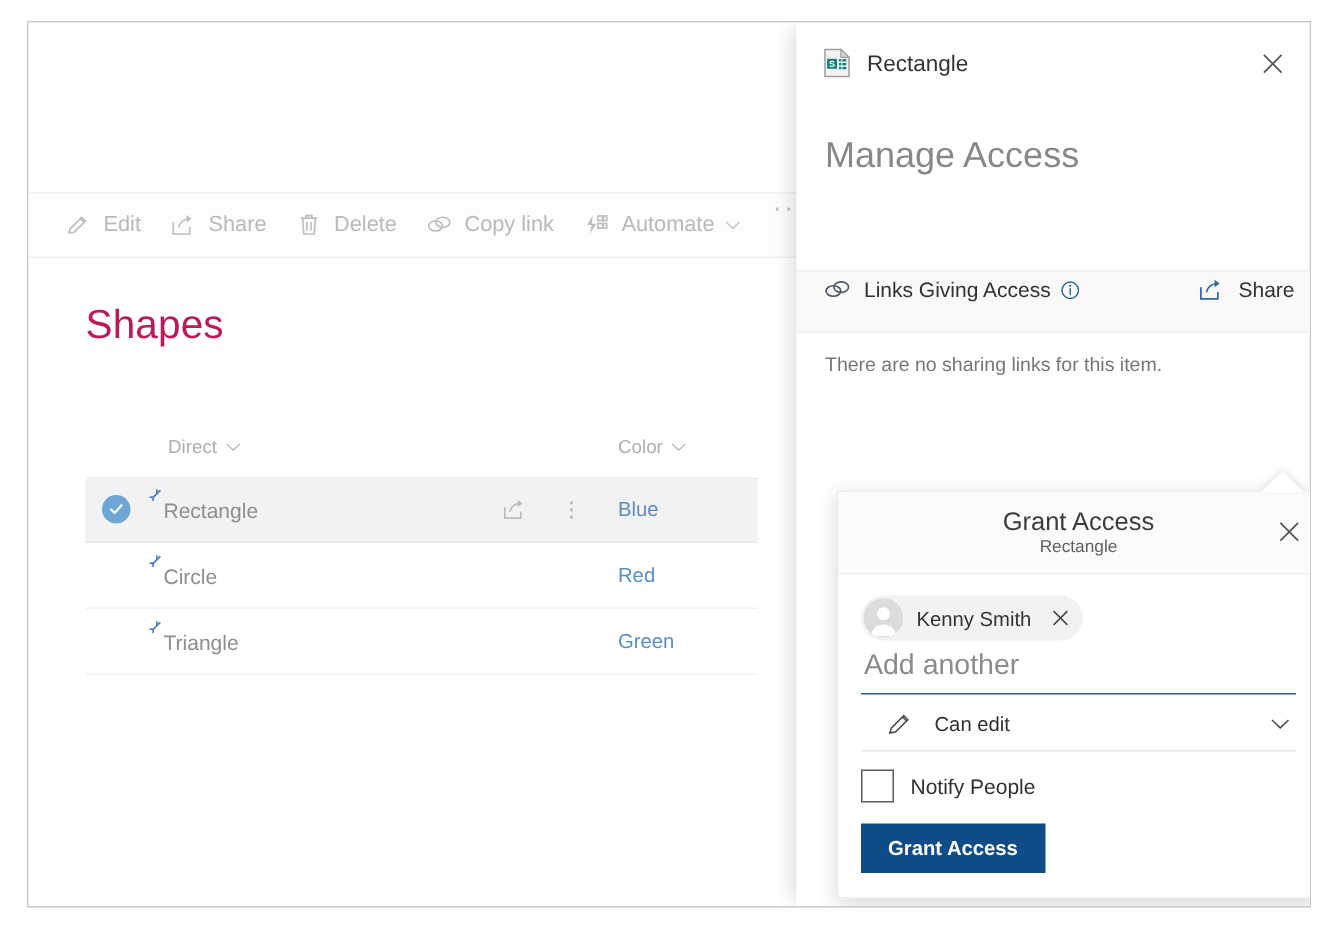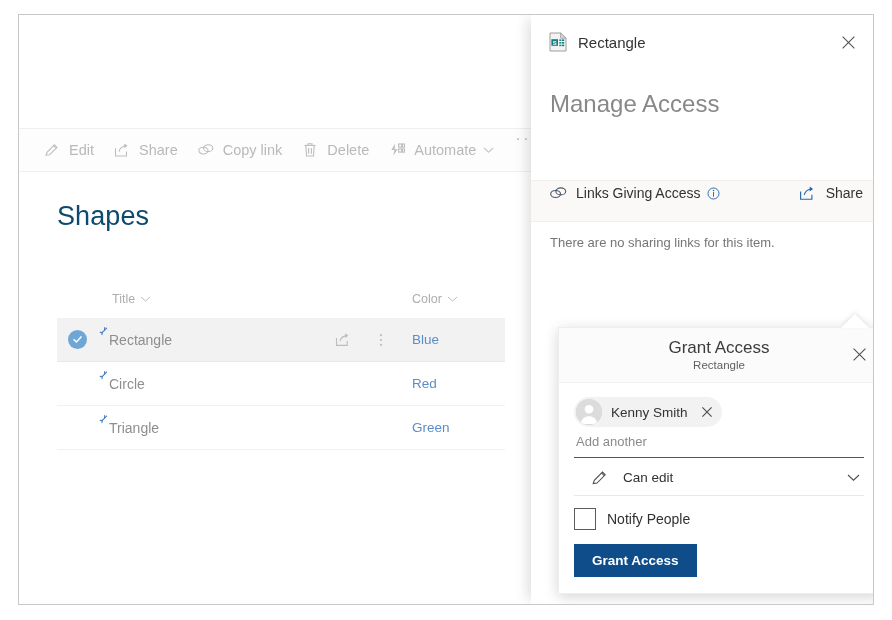--- a/index.html
+++ b/index.html
@@ -78,21 +78,21 @@
     padding: 0 12px;
     cursor: default;
   }
 
   
   .list-title {
     position: absolute;
     left: 38px; top: 186px;
     font-size: 27px;
     font-weight: 300;
-    color: #0c4a6e;
+    color: #be185d;
     letter-spacing: 0.1px;
   }
 
   
   .table-head {
     position: absolute;
     left: 38px; top: 274px;
     width: 448px; height: 26px;
   }
   .col-title { position: absolute; left: 55px; top: 0; }
@@ -365,21 +365,21 @@
 
   .add-another {
     border-bottom: 1.6px solid #2a5d95;
     padding: 3px 2px 7px 2px;
     margin-bottom: 1px;
   }
   .add-another-input {
     border: none;
     outline: none;
     width: 100%;
-    font-size: 13px;
+    font-size: 19px;
     color: #444;
     font-family: "Liberation Sans", sans-serif;
     background: transparent;
     padding: 0;
   }
   .add-another-input::placeholder { color: #8b8b8b; }
 
   .perm-row {
     display: flex;
     align-items: center;
@@ -449,38 +449,38 @@
               <path d="M1.5 6.2 V14 H12.5 V9.4"></path>
               <path d="M5 9.6 C6.2 5.2 9.2 3.9 12.4 3.8"></path>
               <path d="M10.3 1.4 L13.6 3.8 L10.3 6.3 Z" fill="currentColor" stroke="none"></path>
             </svg>
           </span>
           <span>Share</span>
         </div>
 
         <div class="cmd-item">
           <span class="glyph">
-            <svg width="18" height="14" viewBox="0 0 18 14" fill="none" stroke="currentColor" stroke-width="1.1">
-              <ellipse cx="6.4" cy="7.6" rx="4.6" ry="3.4"></ellipse>
-              <ellipse cx="11.2" cy="5.2" rx="4.6" ry="3.4"></ellipse>
-            </svg>
-          </span>
-          <span>Copy link</span>
-        </div>
-
-        <div class="cmd-item">
-          <span class="glyph">
             <svg width="14" height="16" viewBox="0 0 14 16" fill="none" stroke="currentColor" stroke-width="1.1">
               <path d="M1.5 3.4 H12.5"></path>
               <path d="M5 3.2 V1.7 H9 V3.2"></path>
               <path d="M2.8 3.6 L3.5 14 H10.5 L11.2 3.6"></path>
               <path d="M5.6 6 V11.8 M8.4 6 V11.8"></path>
             </svg>
           </span>
           <span>Delete</span>
+        </div>
+
+        <div class="cmd-item">
+          <span class="glyph">
+            <svg width="18" height="14" viewBox="0 0 18 14" fill="none" stroke="currentColor" stroke-width="1.1">
+              <ellipse cx="6.4" cy="7.6" rx="4.6" ry="3.4"></ellipse>
+              <ellipse cx="11.2" cy="5.2" rx="4.6" ry="3.4"></ellipse>
+            </svg>
+          </span>
+          <span>Copy link</span>
         </div>
 
         <div class="cmd-item">
           <span class="glyph">
             <svg width="17" height="16" viewBox="0 0 17 16" fill="none" stroke="currentColor" stroke-width="1.1">
               <path d="M6.2 1.5 L2.4 8 H5.4 L4.2 13.8 L8.6 7.2 H5.6 Z" fill="currentColor" stroke="none"></path>
               <rect x="9.6" y="2.0" width="3.1" height="3.1"></rect>
               <rect x="9.6" y="7.0" width="3.1" height="3.1"></rect>
               <rect x="13.3" y="2.0" width="2.2" height="3.1"></rect>
               <rect x="13.3" y="7.0" width="2.2" height="3.1"></rect>
@@ -495,21 +495,21 @@
         </div>
 
         <div class="cmd-ellipsis">···</div>
       </div>
 
       <div class="list-title">Shapes</div>
 
       <div class="table-head">
         <div class="col-title">
           <span class="col-head-label">
-            <span>Title</span>
+            <span>Direct</span>
             <span class="caret">
               <svg width="11" height="8" viewBox="0 0 11 8" fill="none" stroke="currentColor" stroke-width="1">
                   <path d="M1 2 L5.5 6 L10 2"></path>
                 </svg>
             </span>
           </span>
         </div>
         <div class="col-color">
           <span class="col-head-label">
             <span>Color</span>

